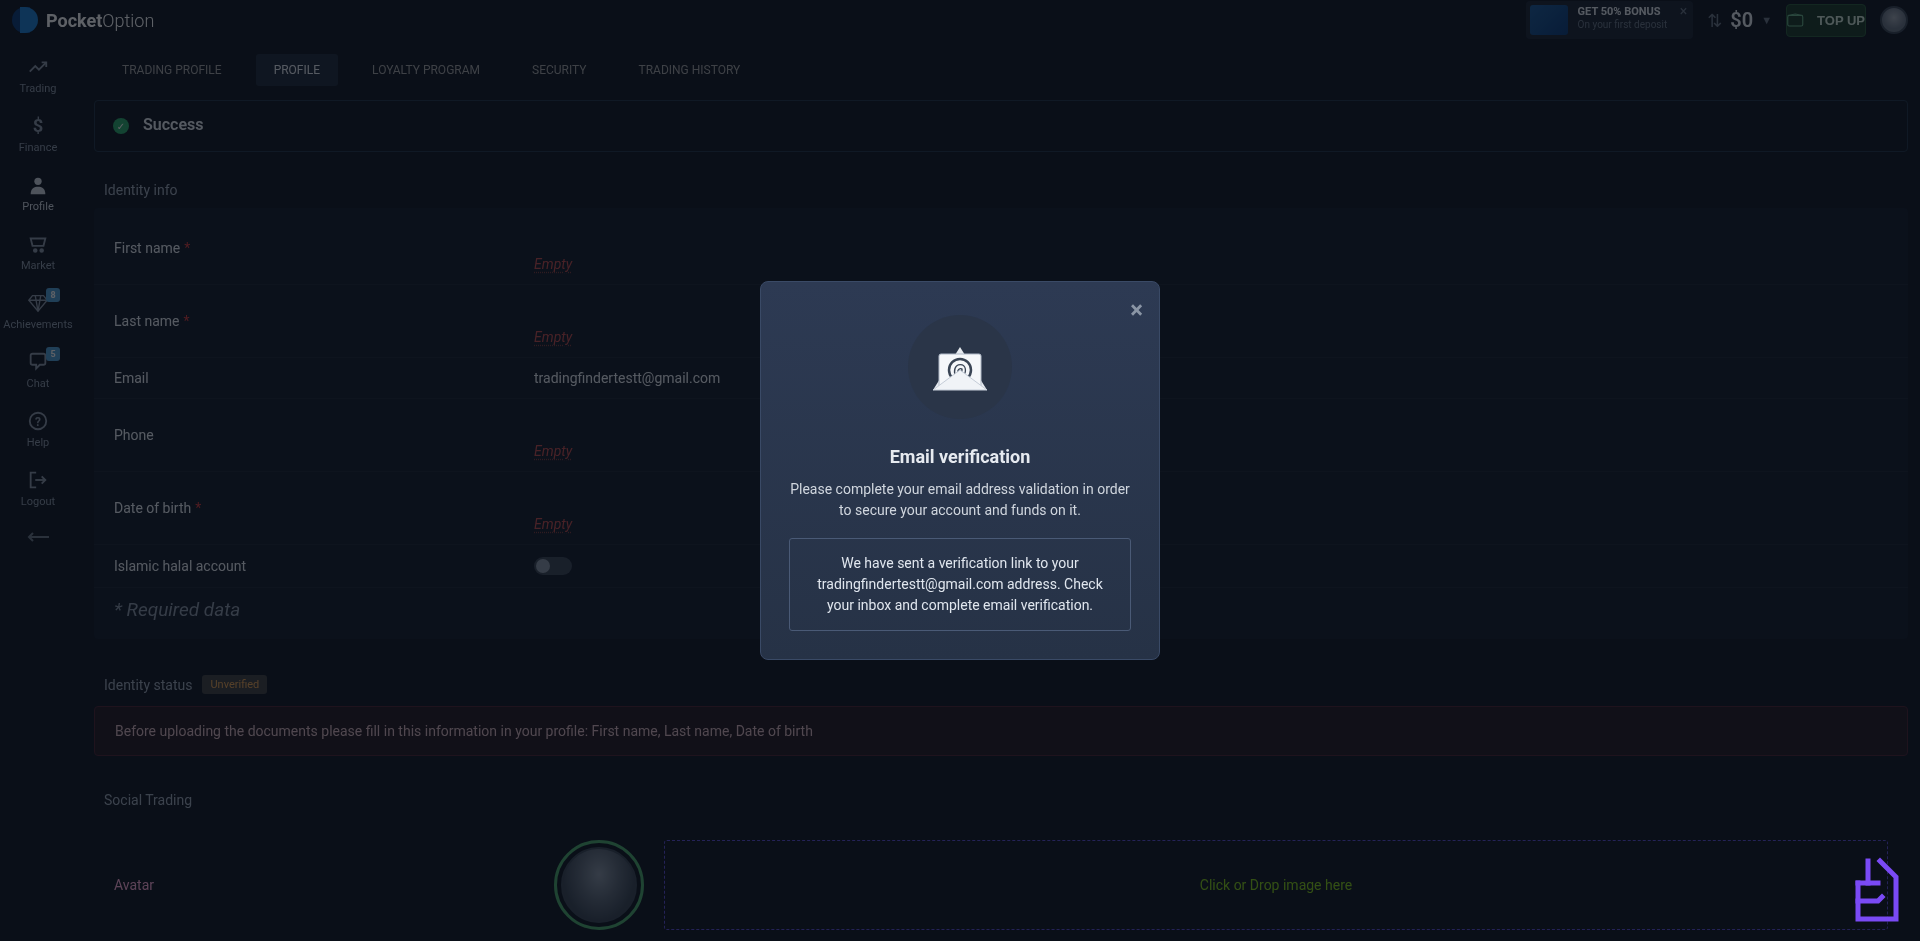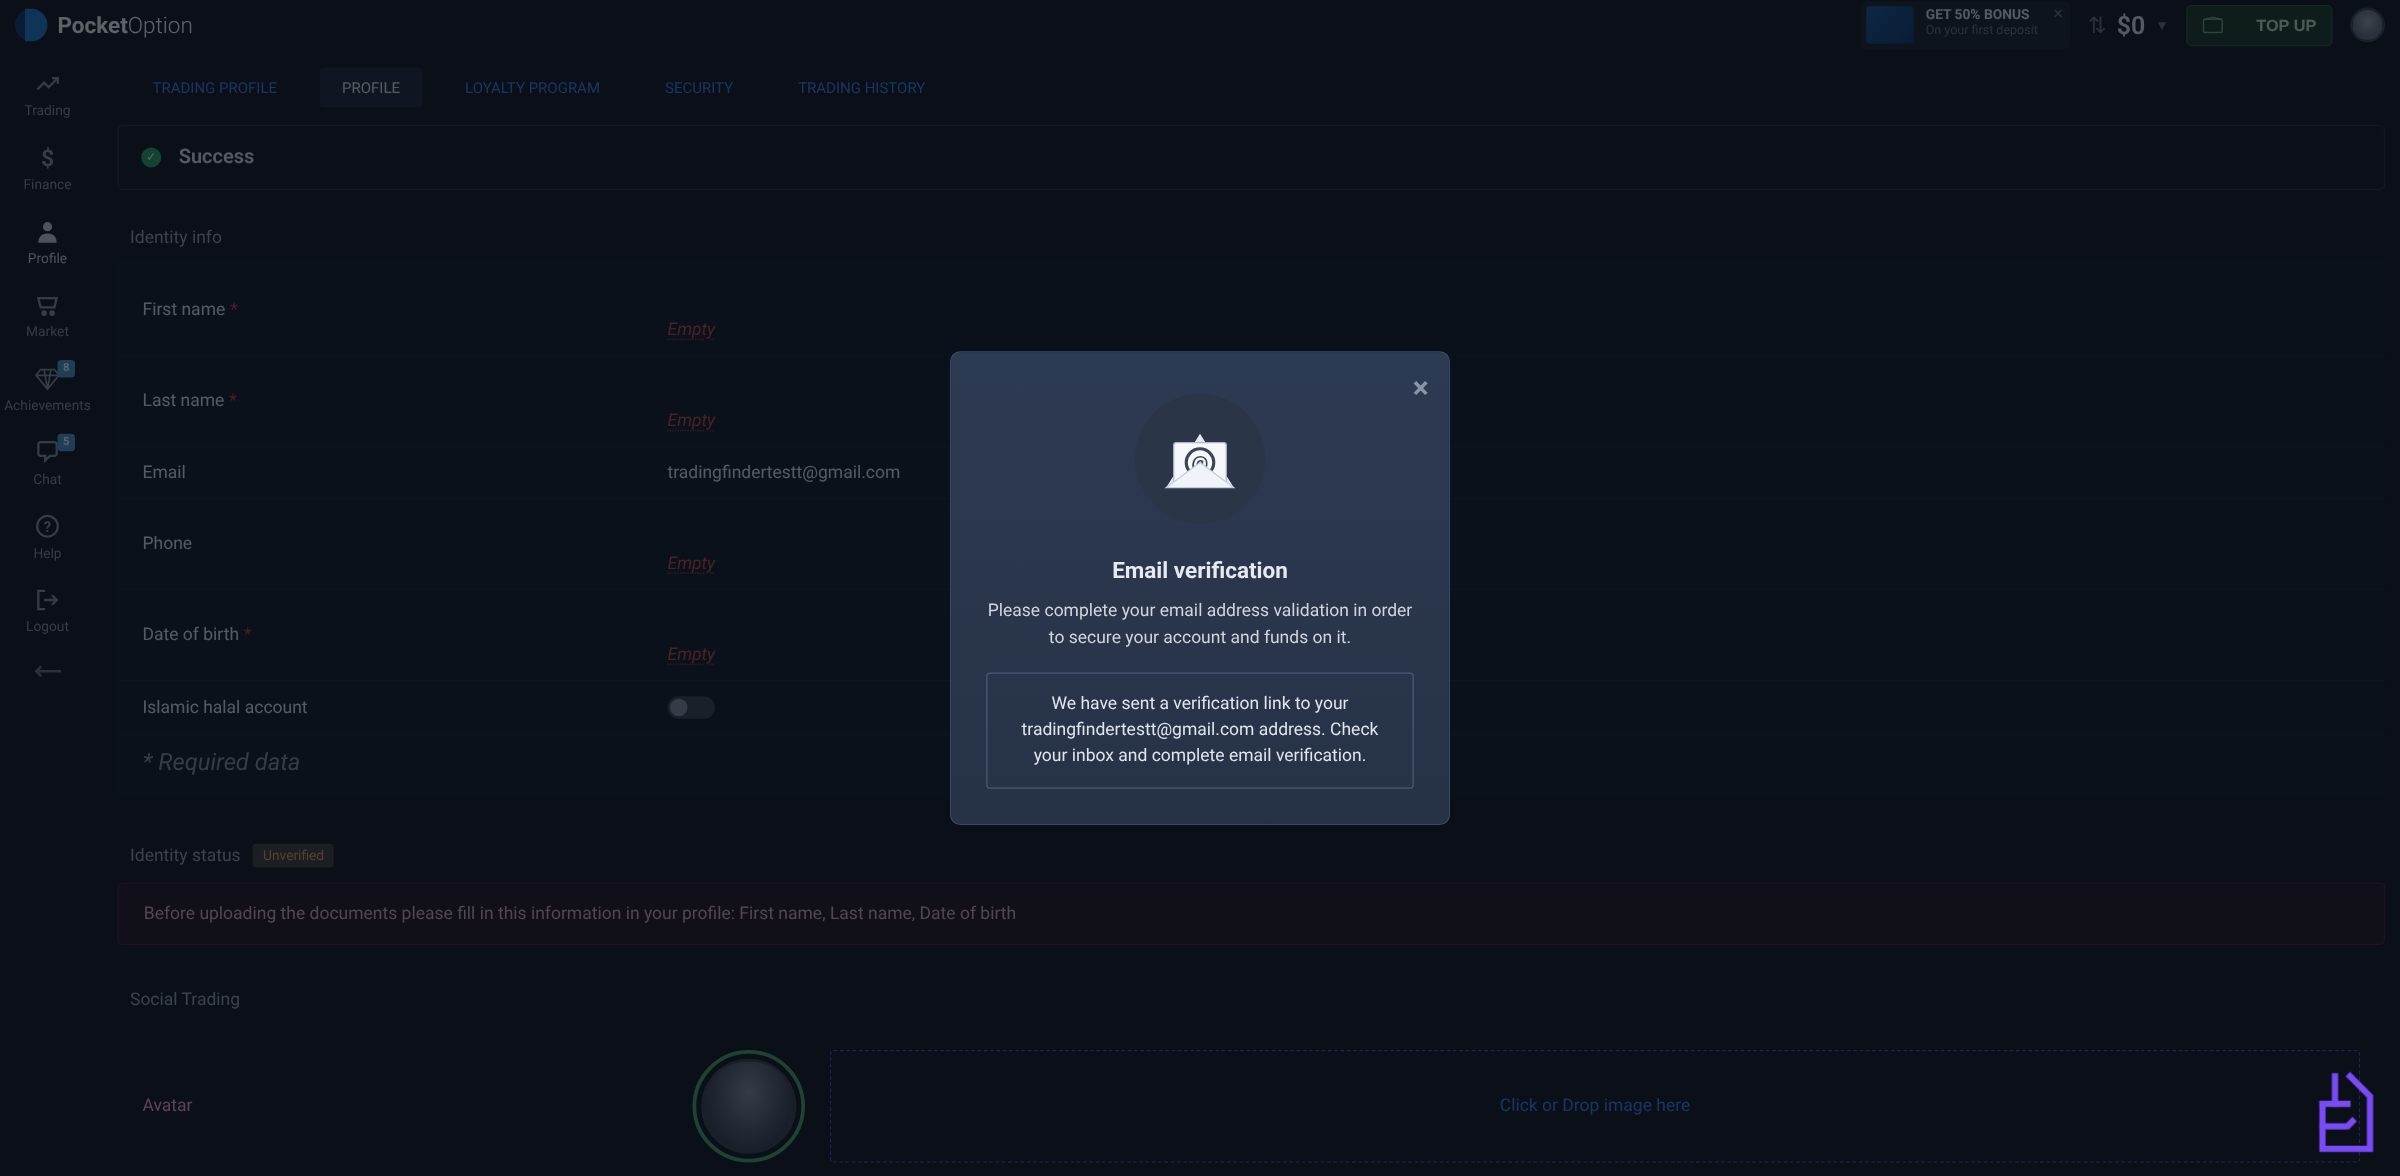--- a/index.html
+++ b/index.html
@@ -86,25 +86,25 @@
   top: 2px;
   right: 6px;
 }
 .balance-wrap { display: flex; align-items: center; gap: 8px; color: #e6eaf0; }
 .balance-icon { color: #6a7585; font-size: 18px; }
 .balance-val { font-size: 20px; font-weight: 600; }
 .balance-chev { color: #6a7585; font-size: 11px; }
 .topup-btn {
   display: flex;
   align-items: center;
-  gap: 25px;
+  gap: 12px;
   background: #1a3a2a;
   border: 1px solid #2a5a3a;
   border-radius: 4px;
-  padding: 8px 12px;
+  padding: 8px 0;
   color: #d0e6d8;
   font-size: 13px;
   font-weight: 600;
   cursor: pointer;
 }
 .topup-btn svg { width: 18px; height: 14px; }
 .user-avatar {
   width: 28px;
   height: 28px;
   border-radius: 50%;
@@ -166,21 +166,21 @@
 
 
 .tabs {
   display: flex;
   gap: 0;
   padding: 14px 0 14px 28px;
 }
 .tab {
   padding: 9px 18px;
   font-size: 12px;
-  color: #3b82f6;
+  color: #a3a3a3;
   cursor: pointer;
   border-radius: 3px;
   margin-right: 16px;
 }
 .tab.active {
   background: #1f2a3a;
   color: #e6eaf0;
 }
 
 
@@ -319,21 +319,21 @@
   border-radius: 50%;
   border: 2px solid #3a4555;
   background: radial-gradient(ellipse at 50% 35%, #8a95a5 0%, #5a6575 40%, #3a4555 70%);
 }
 .dropzone {
   flex: 1;
   border: 1px dashed #5a4ad4;
   border-radius: 3px;
   padding: 36px;
   text-align: center;
-  color: #3b82f6;
+  color: #84cc16;
   font-size: 14px;
   cursor: pointer;
 }
 
 
 .overlay {
   position: fixed;
   inset: 0;
   background: rgba(8,12,20,0.65);
   display: flex;

